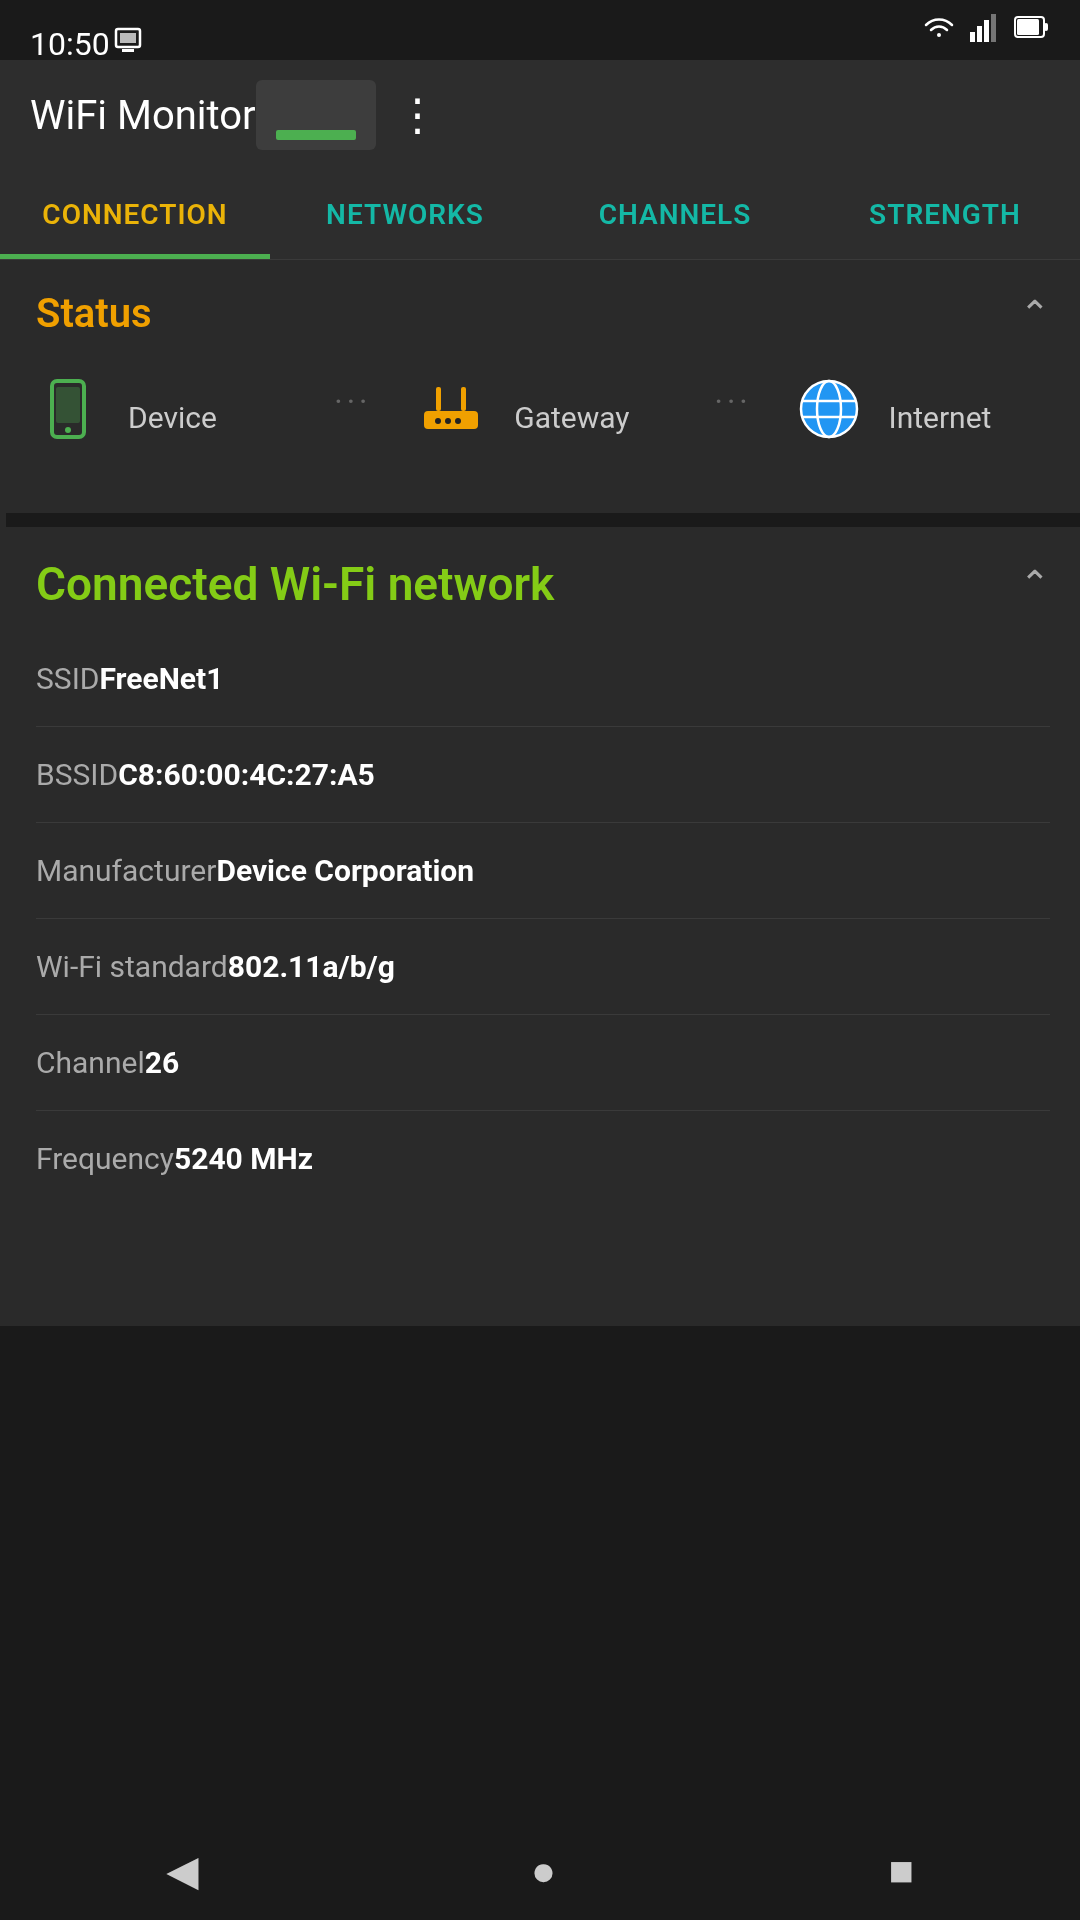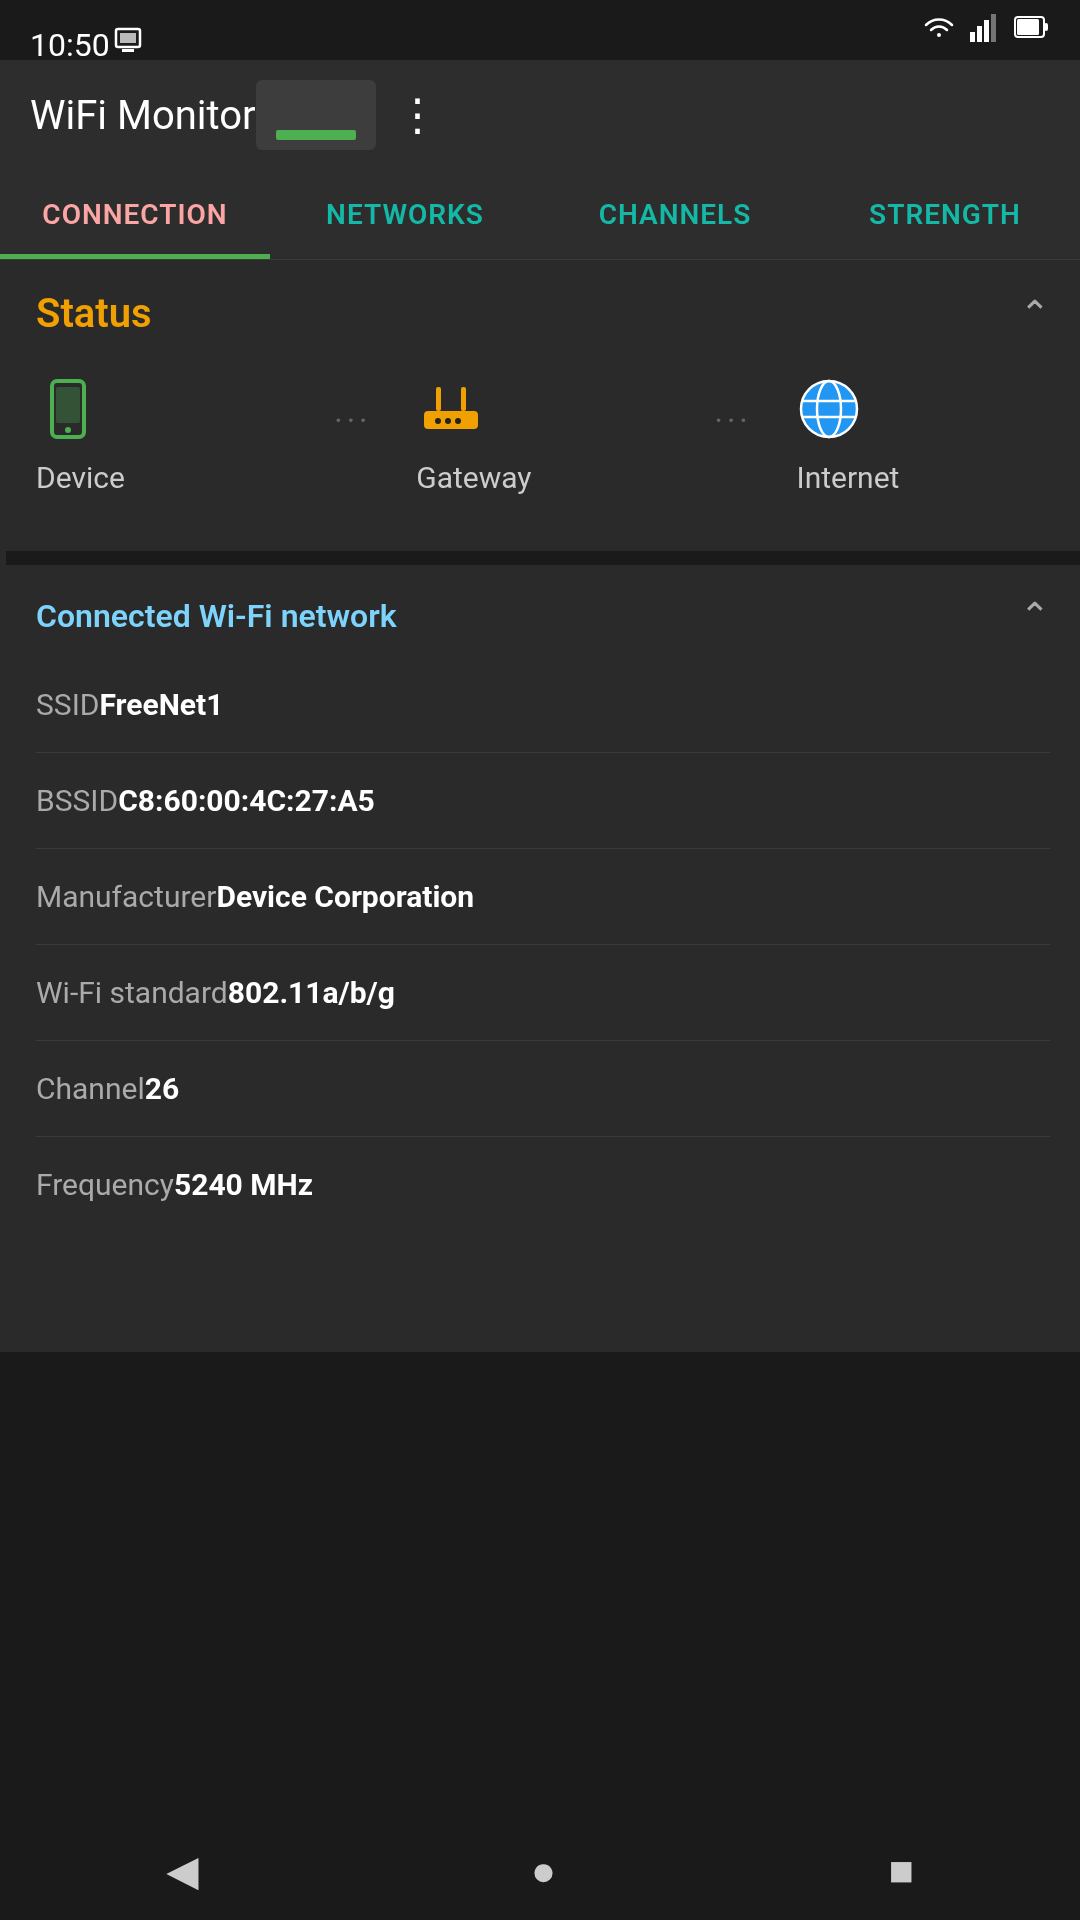--- a/index.html
+++ b/index.html
@@ -19,21 +19,21 @@
       width: 100%;
       height: 60px;
       background: #1a1a1a;
       display: flex;
       align-items: center;
       justify-content: space-between;
       padding: 0 30px;
     }
     .status-bar-left {
       display: flex;
-      align-items: center;
+      align-items: flex-start;
       gap: 2px;
       margin-top: 29px;
     }
     .status-time {
       font-size: 32px;
       font-weight: 400;
       color: #ffffff;
     }
     .status-icon {
       font-size: 28px;
@@ -107,21 +107,21 @@
       align-items: center;
       justify-content: center;
       font-size: 28px;
       font-weight: 600;
       color: #14b8a6;
       letter-spacing: 1px;
       cursor: pointer;
       position: relative;
     }
     .tab.active {
-      color: #fca5a5;
+      color: #eab308;
       text-align: right;
     }
     .tab.active::after {
       content: '';
       position: absolute;
       bottom: 0;
       left: 0;
       right: 0;
       height: 5px;
       background: #4caf50;
@@ -160,22 +160,23 @@
     
     .status-icons-row {
       display: flex;
       align-items: center;
       justify-content: center;
       padding: 20px 30px 40px 30px;
       gap: 0;
     }
     .status-item {
       display: flex;
-      flex-direction: column;
-      gap: 3px;
+      flex-direction: row;
+      align-items: center;
+      gap: 28px;
       flex: 1;
     }
     .status-icon-graphic {
       font-size: 64px;
     }
     .status-label {
       font-size: 30px;
       color: #cccccc;
     }
     .dots-connector {
@@ -211,23 +212,23 @@
       background: #2a2a2a;
       padding: 0 30px;
     }
     .network-header {
       display: flex;
       align-items: center;
       justify-content: space-between;
       padding: 30px 0 20px 0;
     }
     .network-title {
-      font-size: 32px;
+      font-size: 46px;
       font-weight: 600;
-      color: #7dd3fc;
+      color: #84cc16;
     }
 
     
     .info-row {
       display: flex;
       align-items: center;
       justify-content: flex-start;
       padding: 30px 0;
       border-bottom: 1px solid #3a3a3a;
     }

